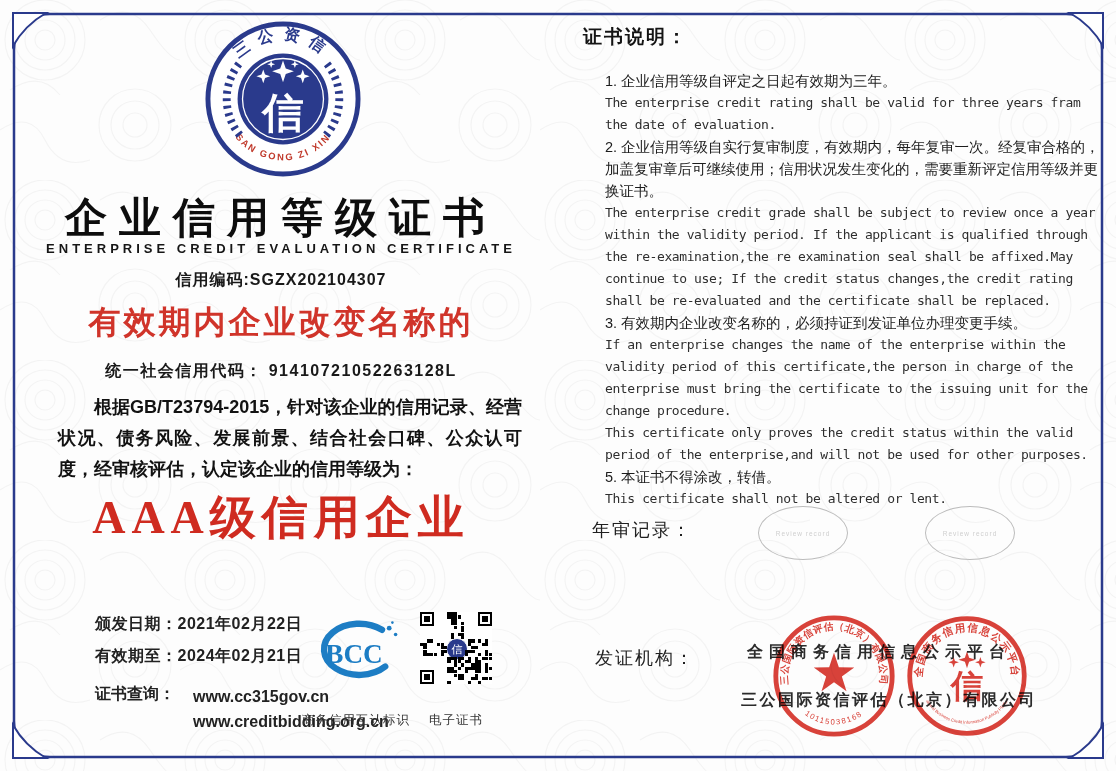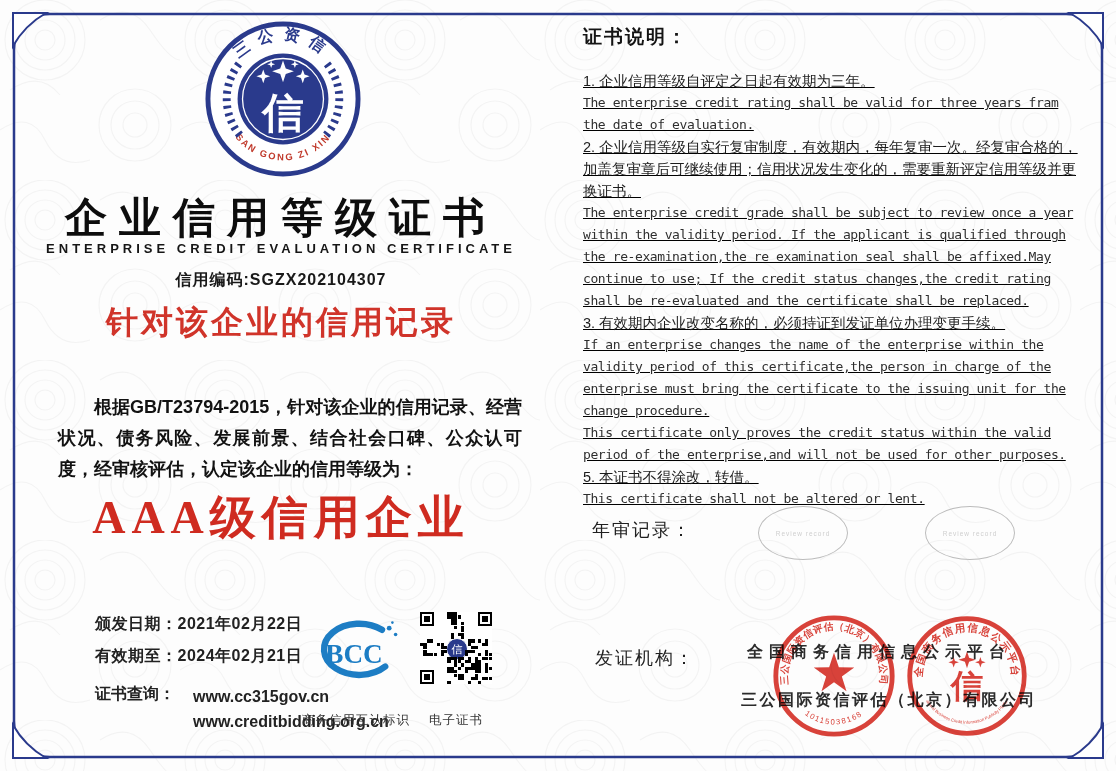--- a/index.html
+++ b/index.html
@@ -30,21 +30,21 @@
   .qr{left:420px;top:612px;width:72px;height:72px;background:#fff;}
   .qr i{position:absolute;width:3.1px;height:3.1px;background:#000;}
   .qf{position:absolute;width:14px;height:14px;border:2.6px solid #000;box-sizing:border-box;}
   .qf::after{content:"";position:absolute;inset:2.2px;background:#000;}
   .qf.tl{left:0;top:0;} .qf.tr{right:0;top:0;} .qf.bl{left:0;bottom:0;}
   .qe{position:absolute;left:26px;top:26px;width:20px;height:20px;border-radius:50%;
       background:#2a3a8c;color:#fff;font-size:11px;display:flex;align-items:center;justify-content:center;border:1.5px solid #fff;}
   .qrcap{left:420px;top:712px;width:72px;}
   
   .notehead{left:583px;top:24px;font-size:19px;font-weight:bold;color:#141414;letter-spacing:2px;}
-  .notes{left:583px;top:70px;width:502px;text-decoration:underline;}
+  .notes{left:605px;top:70px;width:502px;}
   .n-cn{font-size:14.5px;line-height:22px;color:#1c1c1c;font-weight:500;}
   .n-en{font-family:"DejaVu Sans Mono","Liberation Mono",monospace;font-size:13px;
         letter-spacing:-0.4px;line-height:22px;color:#2e2e2e;}
   .annual{left:592px;top:518px;font-size:18px;color:#1f1f1f;letter-spacing:2px;font-weight:500;}
   .oval{border:1.5px solid #bcbcbc;border-radius:50%;width:88px;height:52px;
         display:flex;align-items:center;justify-content:center;font-size:6.5px;color:#cfcfcf;letter-spacing:1px;}
   .ov1{left:758px;top:506px;} .ov2{left:925px;top:506px;}
   .issuerlab{left:595px;top:646px;font-size:18px;color:#1f1f1f;letter-spacing:2px;font-weight:500;}
   .iname{font-weight:600;color:#2b2b2b;white-space:nowrap;z-index:1;}
   .in1{left:747px;top:642px;font-size:16px;letter-spacing:6px;}
@@ -111,21 +111,22 @@
       <polygon points="100,50 101.8,55.2 107,57 101.8,58.8 100,64 98.2,58.8 93,57 98.2,55.2"></polygon>
       <polygon points="68,41 69,43.8 72,44.8 69,45.8 68,48.6 67,45.8 64,44.8 67,43.8"></polygon>
       <polygon points="92,41 93,43.8 96,44.8 93,45.8 92,48.6 91,45.8 88,44.8 91,43.8"></polygon>
     </g>
     <text x="80" y="99" text-anchor="middle" dominant-baseline="middle" font-size="42" font-weight="bold" fill="#ffffff" font-family="'Liberation Serif',serif">信</text>
   </svg>
 
   <div class="abs title ctr">企业信用等级证书</div>
   <div class="abs subtitle ctr">ENTERPRISE CREDIT EVALUATION CERTIFICATE</div>
   <div class="abs creditcode ctr">信用编码:SGZX202104307</div>
-  <div class="abs company ctr">针对该企业的信用记录</div>
+  <div class="abs company ctr">有效期内企业改变名称的</div>
+  <div class="abs uscc ctr">统一社会信用代码： 91410721052263128L</div>
   <div class="abs para">根据GB/T23794-2015，针对该企业的信用记录、经营状况、债务风险、发展前景、结合社会口碑、公众认可度，经审核评估，认定该企业的信用等级为：</div>
   <div class="abs rating ctr">AAA级信用企业</div>
 
   <div class="abs dateline d1">颁发日期：2021年02月22日</div>
   <div class="abs dateline d2">有效期至：2024年02月21日</div>
 
   <div class="abs query">
     <div>证书查询：</div>
     <div class="urls">
       <div>www.cc315gov.cn</div>

